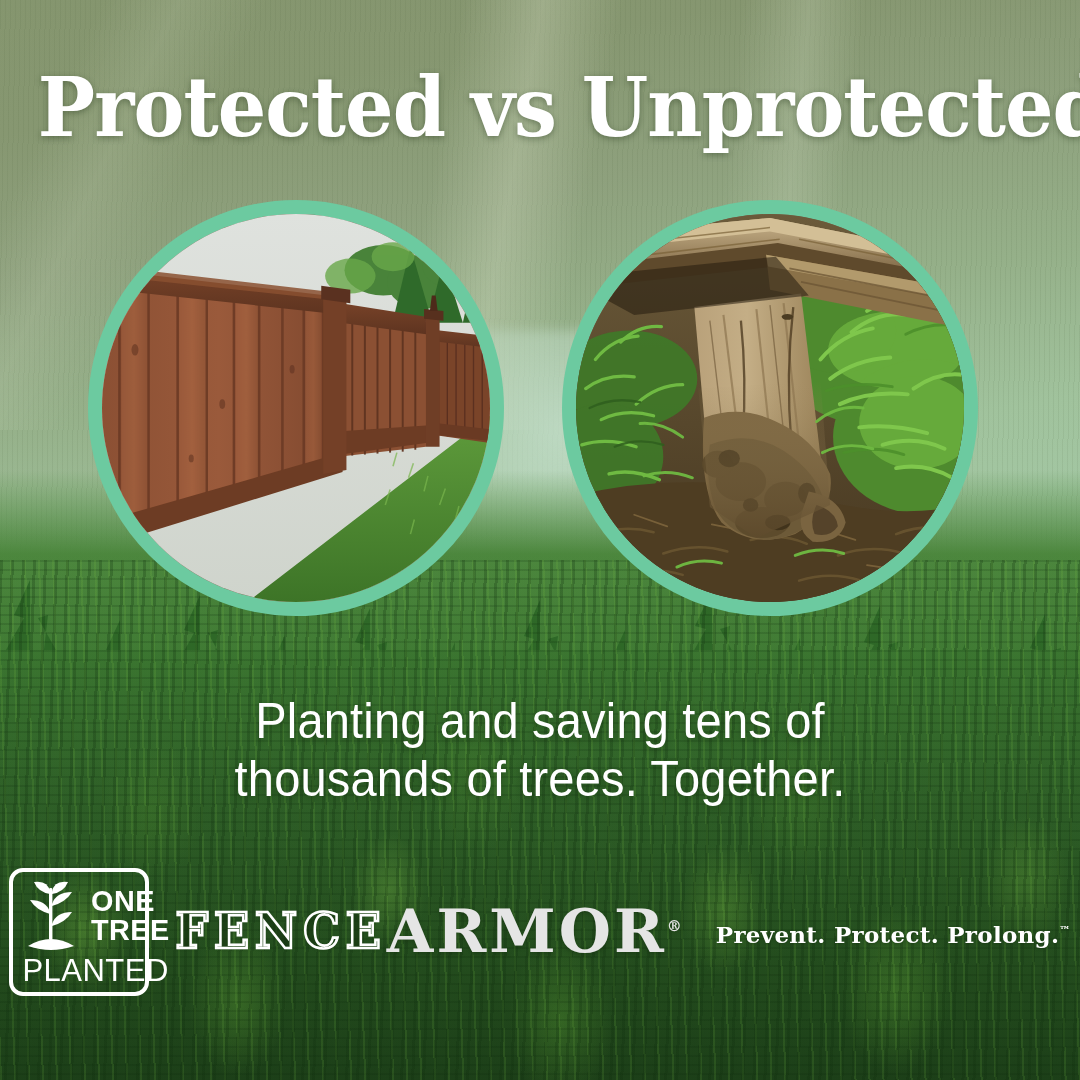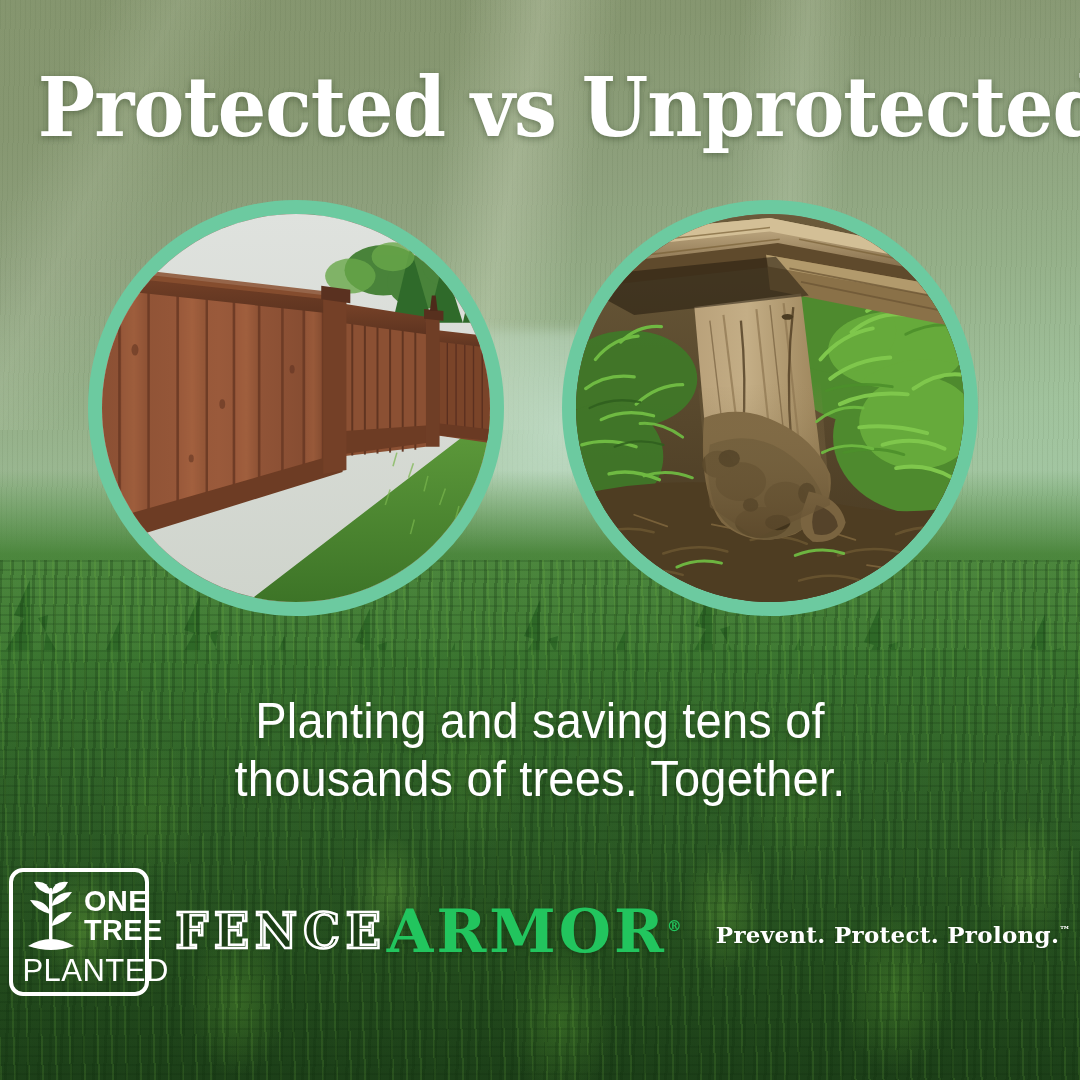--- a/index.html
+++ b/index.html
@@ -142,21 +142,21 @@
 
   
   .otp{
     position:relative;
     width:140px; height:128px;
     border:4px solid #ffffff;
     border-radius:14px;
     display:flex; flex-direction:column;
     padding:8px 9px 6px 9px;
   }
-  .otp-top{ display:flex; align-items:center; gap:4px; height:76px; }
+  .otp-top{ display:flex; align-items:center; gap:11px; height:76px; }
   .otp-sapling{ width:58px; height:72px; flex:0 0 58px; }
   .otp-sapling svg{ width:100%; height:100%; display:block; }
   .otp-words{ display:flex; flex-direction:column; justify-content:center; line-height:.96; }
   .otp-one, .otp-tree{
     color:#fff; font-family:"Liberation Sans", sans-serif;
     font-weight:700; font-size:30px; letter-spacing:.5px;
     transform:scaleX(.96); transform-origin:left center;
   }
   .otp-planted{
     color:#fff; font-family:"Liberation Sans", sans-serif;
@@ -173,21 +173,21 @@
     letter-spacing:6px;
     color:transparent;
     -webkit-text-stroke:2.5px #ffffff;
     text-shadow:0 1px 3px rgba(20,45,14,.5);
     transform:scaleY(1.04);
   }
   .fa-armor{
     font-family:"DejaVu Serif","Liberation Serif", serif;
     font-weight:700; font-size:60px; line-height:.94;
     letter-spacing:3px;
-    color:#22c55e;
+    color:#e5e5e5;
     margin-top:-2px;
     position:relative;
     text-shadow:0 2px 4px rgba(20,45,14,.45);
   }
   .fa-armor .reg{
     font-size:15px; vertical-align:super;
     letter-spacing:0; font-weight:700;
   }
   .fa-tag{
     font-family:"DejaVu Serif","Liberation Serif", serif;

